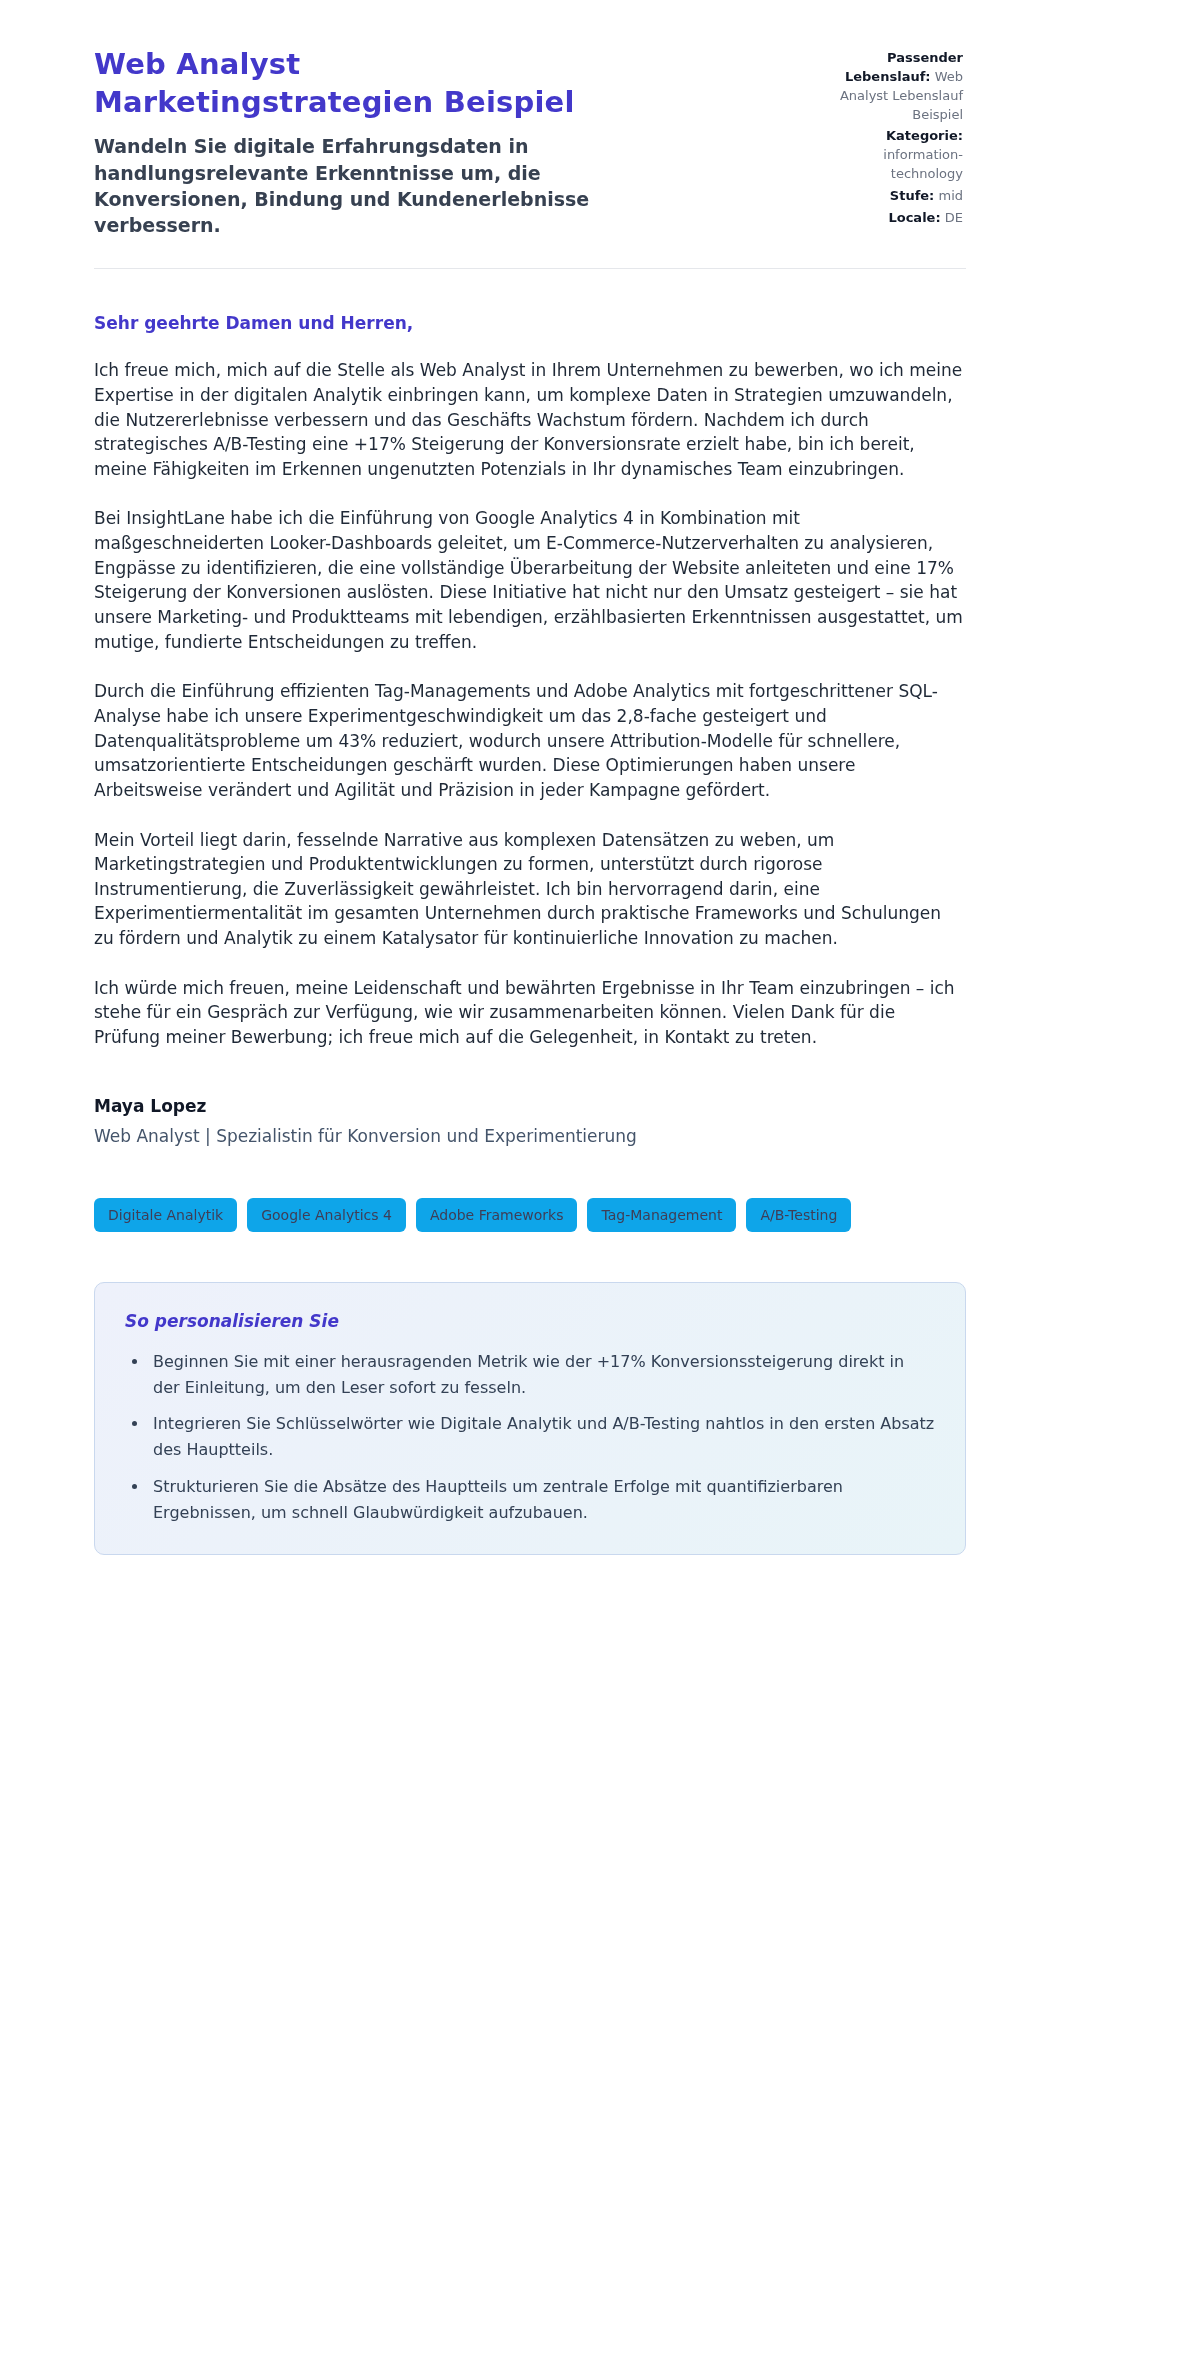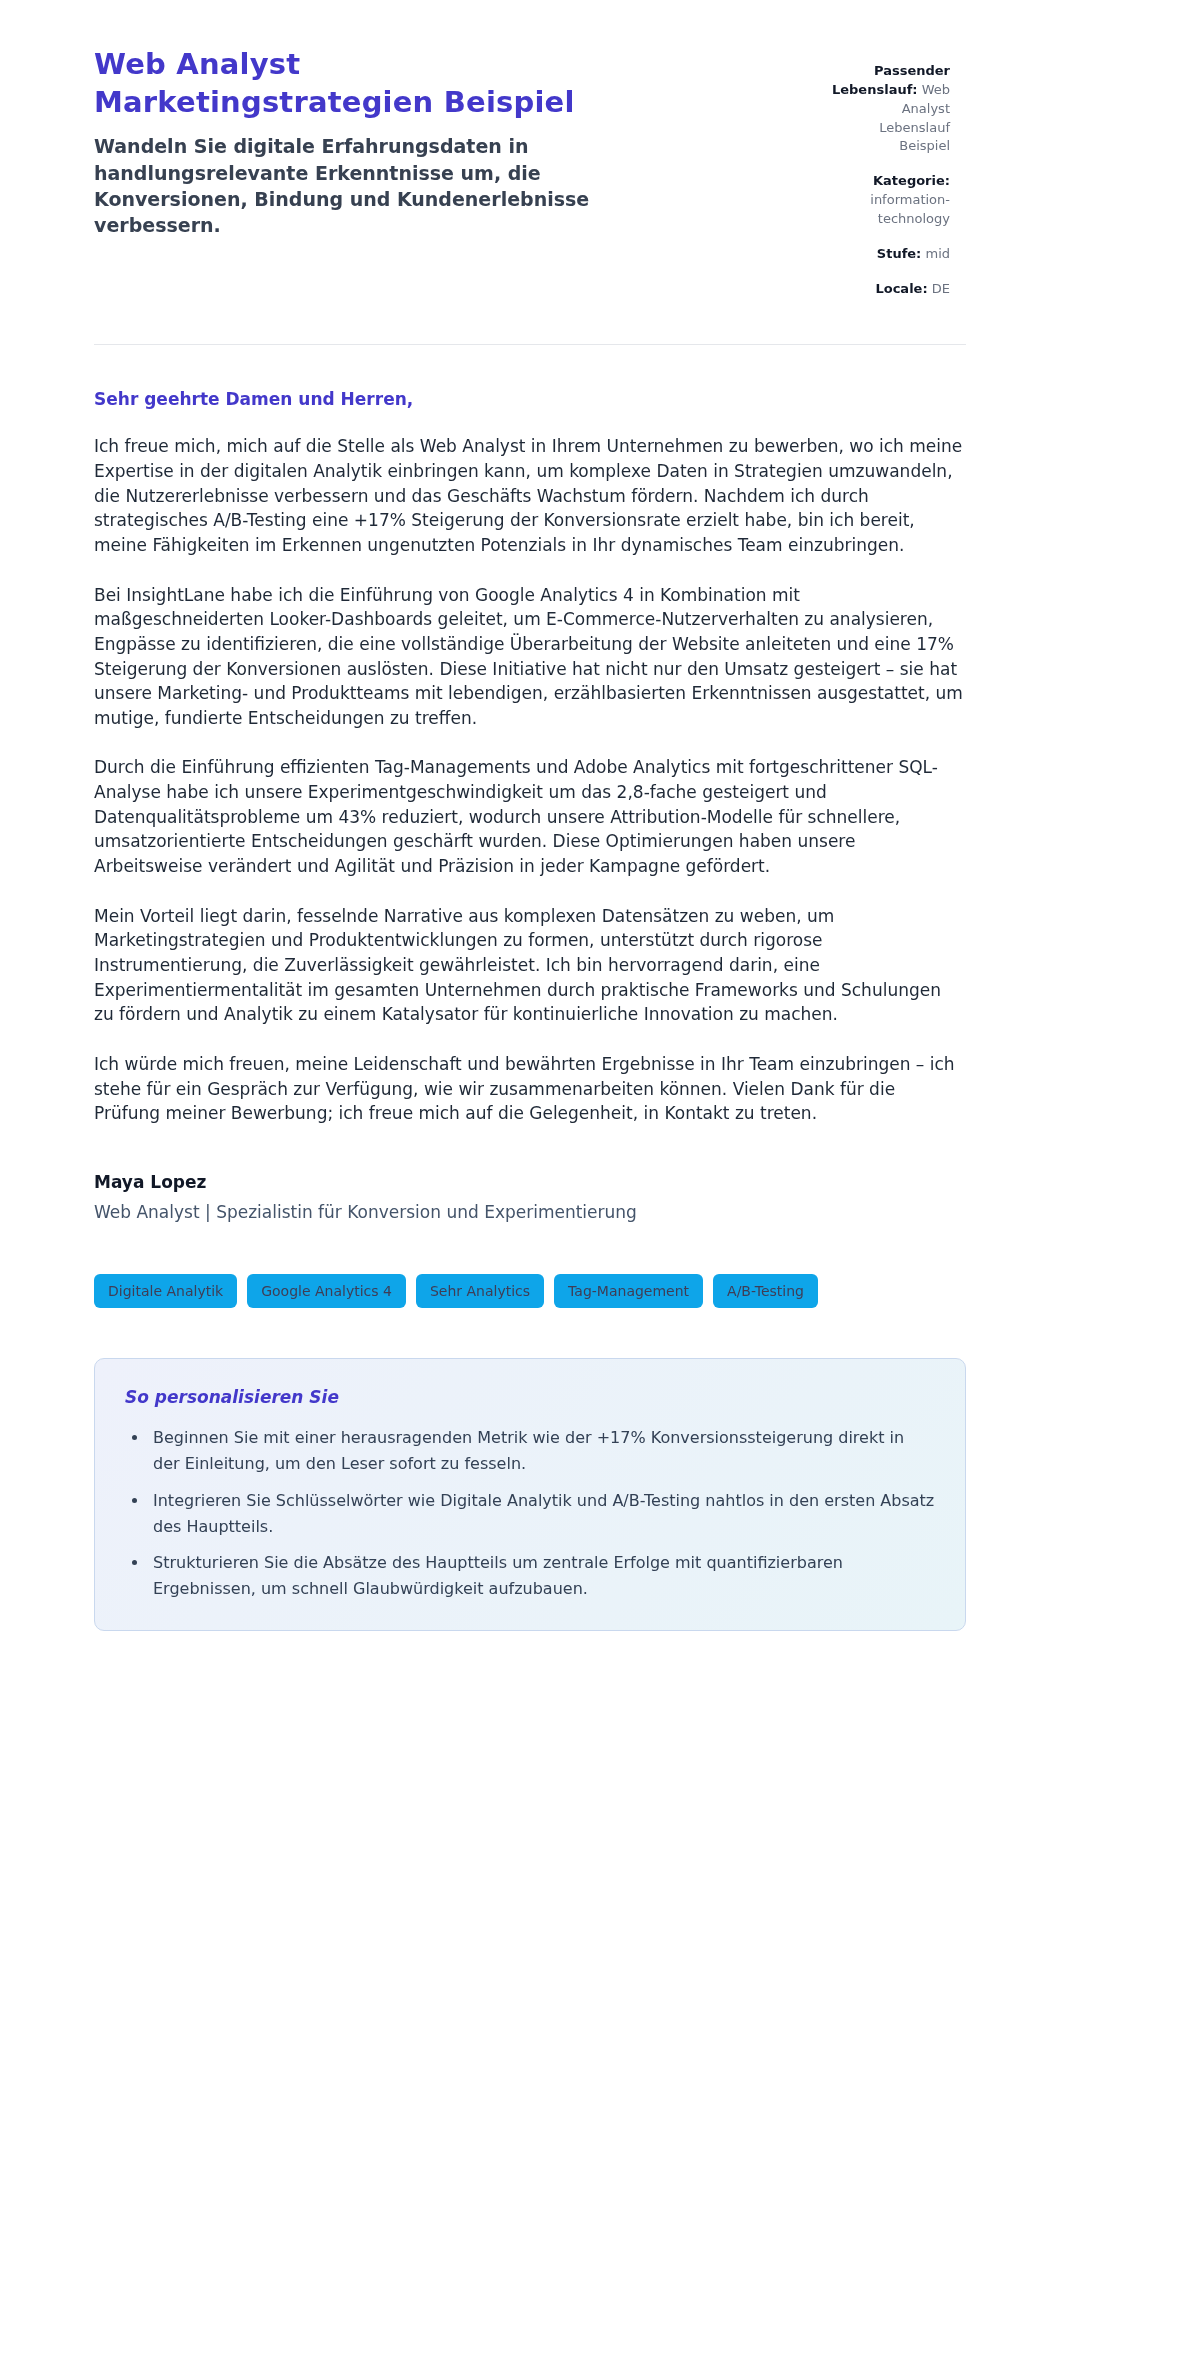--- a/index.html
+++ b/index.html
@@ -36,21 +36,21 @@
     color: #374151;
   }
   .meta {
     width: 152px;
     flex-shrink: 0;
     text-align: right;
     font-size: 13px;
     line-height: 1.45;
     color: #6b7280;
   }
-  .meta-row { margin: 16px; overflow-wrap: break-word; }
+  .meta-row { margin: 3px; overflow-wrap: break-word; }
   .meta-label { font-weight: 700; color: #111827; }
   
   .divider {
     border: none;
     border-top: 1px solid #e5e7eb;
     margin: 30px 0 0 0;
   }
   
   .greeting {
     margin: 44px 0 0 0;
@@ -140,21 +140,21 @@
     <p class="para">Durch die Einführung effizienten Tag-Managements und Adobe Analytics mit fortgeschrittener SQL-Analyse habe ich unsere Experimentgeschwindigkeit um das 2,8-fache gesteigert und Datenqualitätsprobleme um 43% reduziert, wodurch unsere Attribution-Modelle für schnellere, umsatzorientierte Entscheidungen geschärft wurden. Diese Optimierungen haben unsere Arbeitsweise verändert und Agilität und Präzision in jeder Kampagne gefördert.</p>
     <p class="para">Mein Vorteil liegt darin, fesselnde Narrative aus komplexen Datensätzen zu weben, um Marketingstrategien und Produktentwicklungen zu formen, unterstützt durch rigorose Instrumentierung, die Zuverlässigkeit gewährleistet. Ich bin hervorragend darin, eine Experimentiermentalität im gesamten Unternehmen durch praktische Frameworks und Schulungen zu fördern und Analytik zu einem Katalysator für kontinuierliche Innovation zu machen.</p>
     <p class="para">Ich würde mich freuen, meine Leidenschaft und bewährten Ergebnisse in Ihr Team einzubringen – ich stehe für ein Gespräch zur Verfügung, wie wir zusammenarbeiten können. Vielen Dank für die Prüfung meiner Bewerbung; ich freue mich auf die Gelegenheit, in Kontakt zu treten.</p>
     <p class="signature-name">Maya Lopez</p>
     <p class="signature-role">Web Analyst | Spezialistin für Konversion und Experimentierung</p>
   </div>
 
   <div class="tags">
     <span class="chip">Digitale Analytik</span>
     <span class="chip">Google Analytics 4</span>
-    <span class="chip">Sehr Analytics</span>
+    <span class="chip">Adobe Frameworks</span>
     <span class="chip">Tag-Management</span>
     <span class="chip">A/B-Testing</span>
   </div>
 
   <div class="tipbox">
     <p class="tip-title">So personalisieren Sie</p>
     <ul class="tip-list">
       <li class="tip-item">Beginnen Sie mit einer herausragenden Metrik wie der +17% Konversionssteigerung direkt in der Einleitung, um den Leser sofort zu fesseln.</li>
       <li class="tip-item">Integrieren Sie Schlüsselwörter wie Digitale Analytik und A/B-Testing nahtlos in den ersten Absatz des Hauptteils.</li>
       <li class="tip-item">Strukturieren Sie die Absätze des Hauptteils um zentrale Erfolge mit quantifizierbaren Ergebnissen, um schnell Glaubwürdigkeit aufzubauen.</li>

